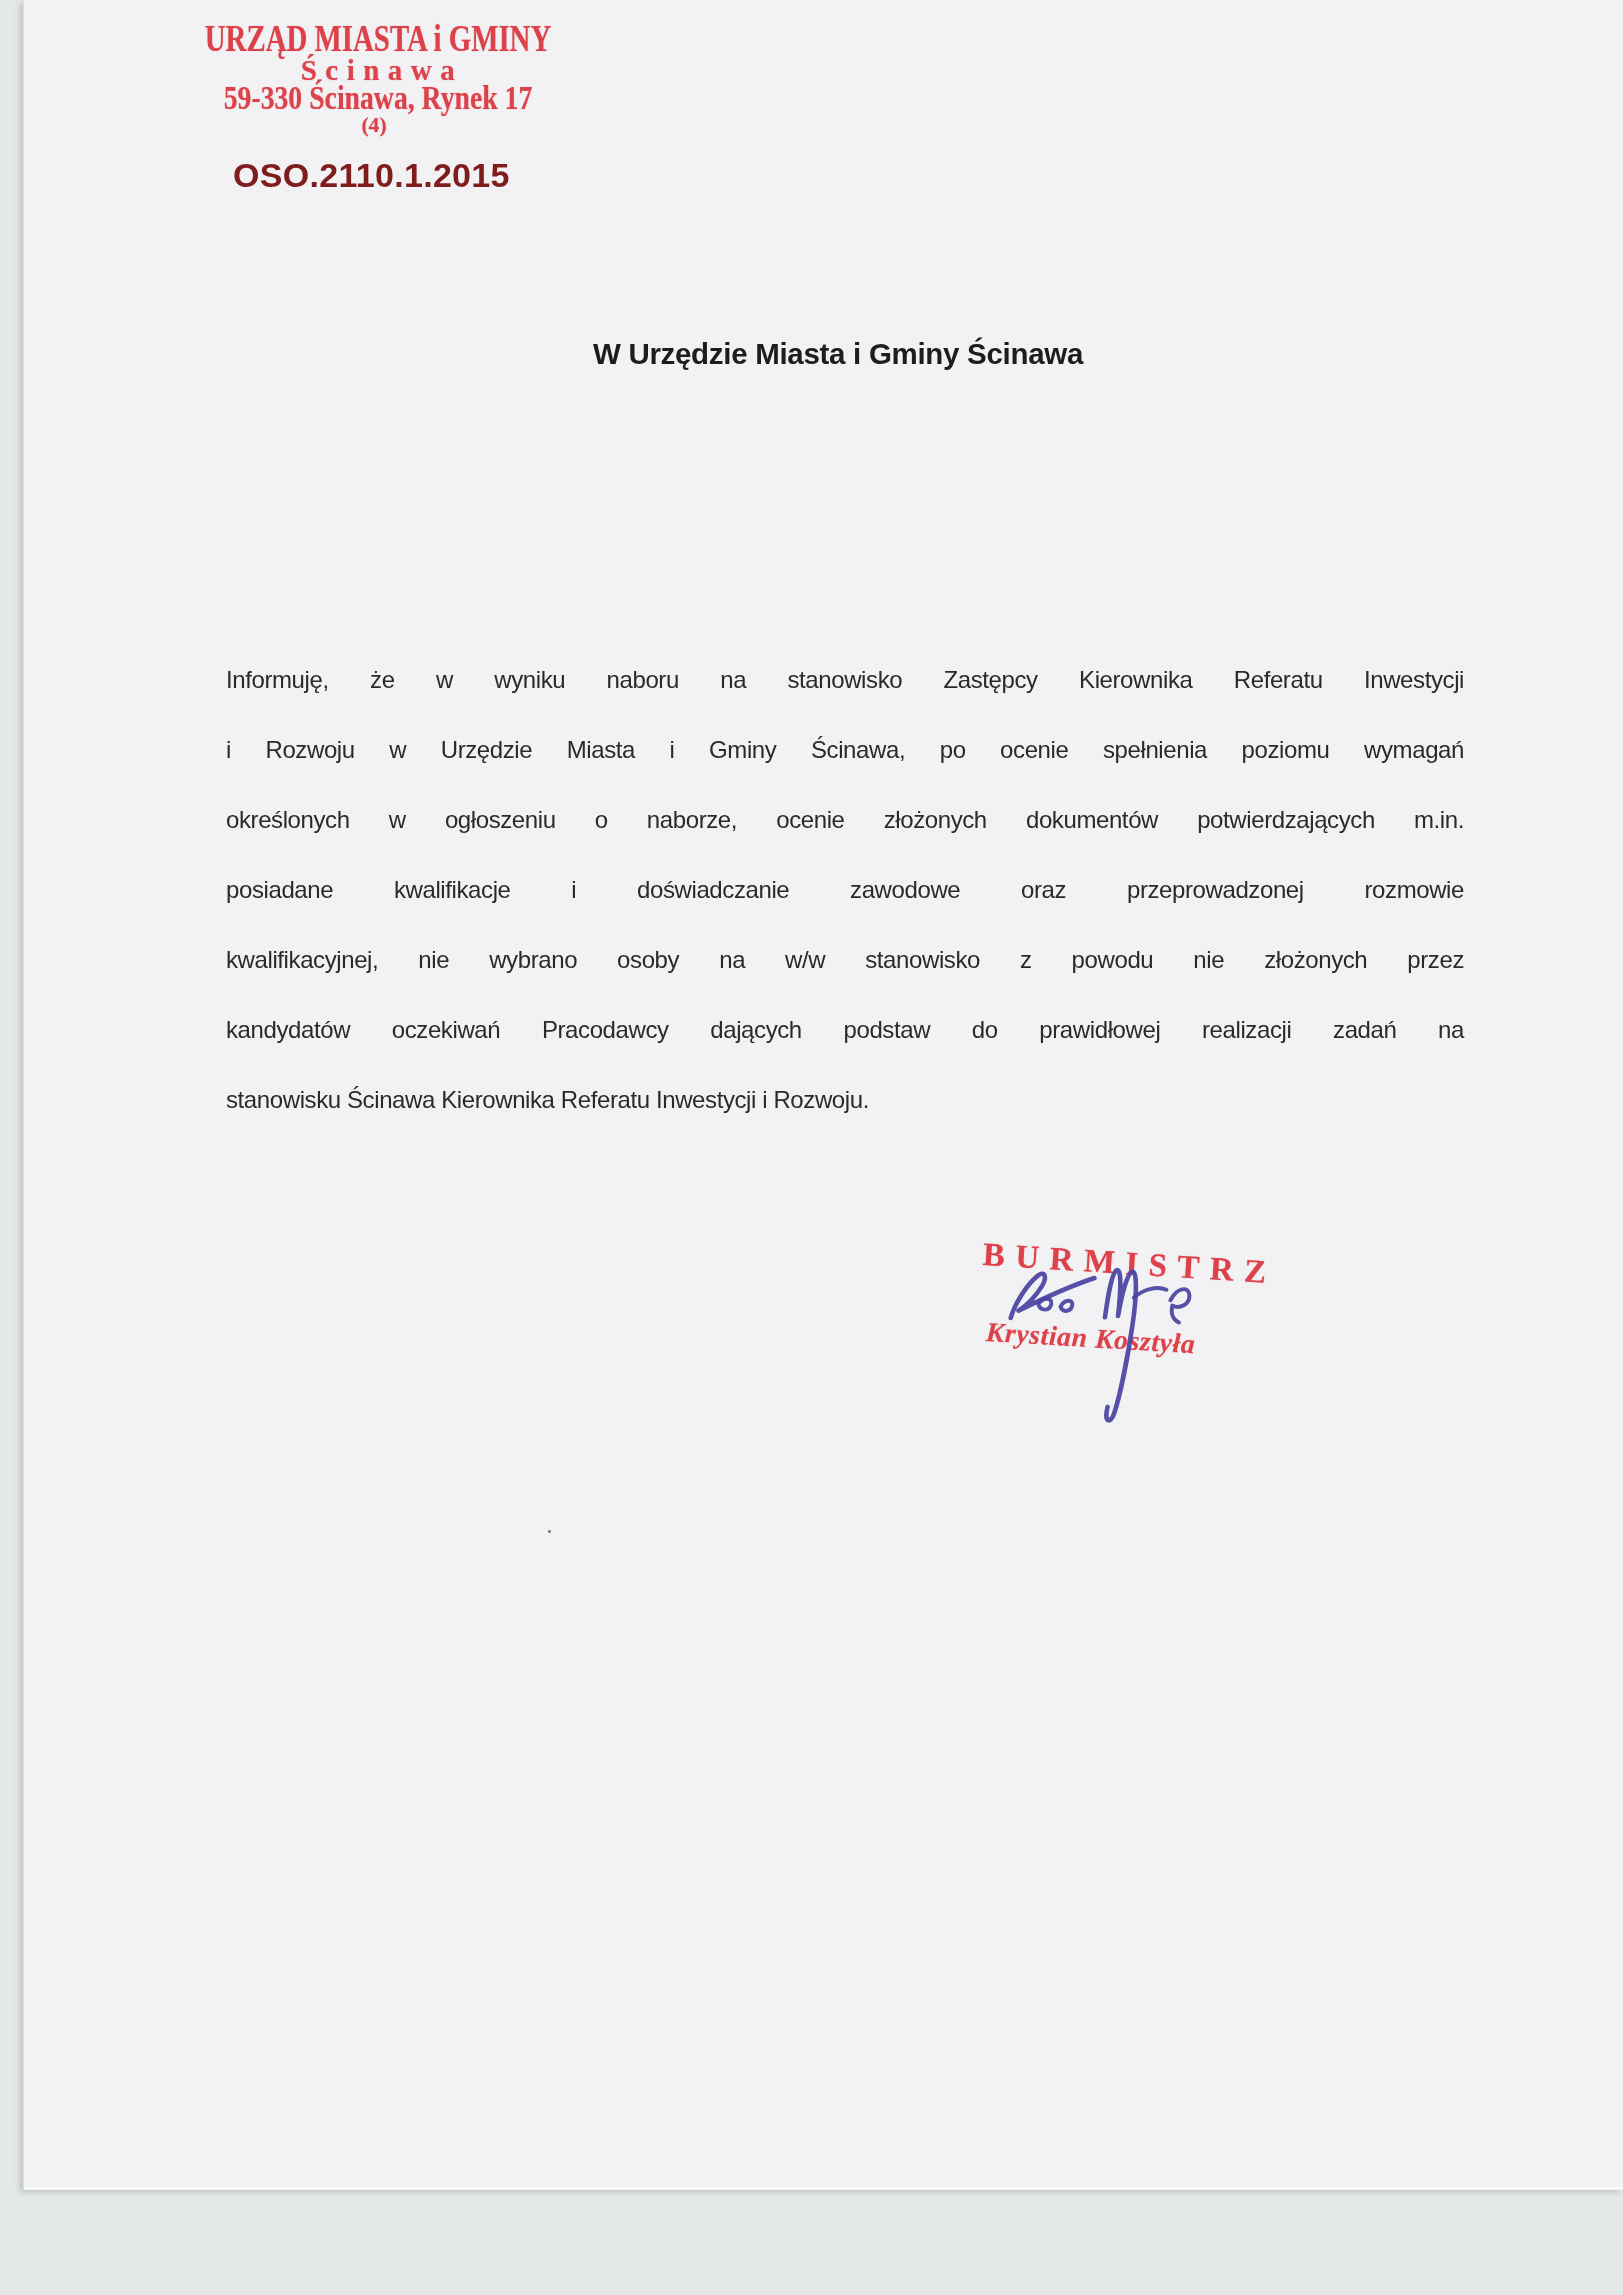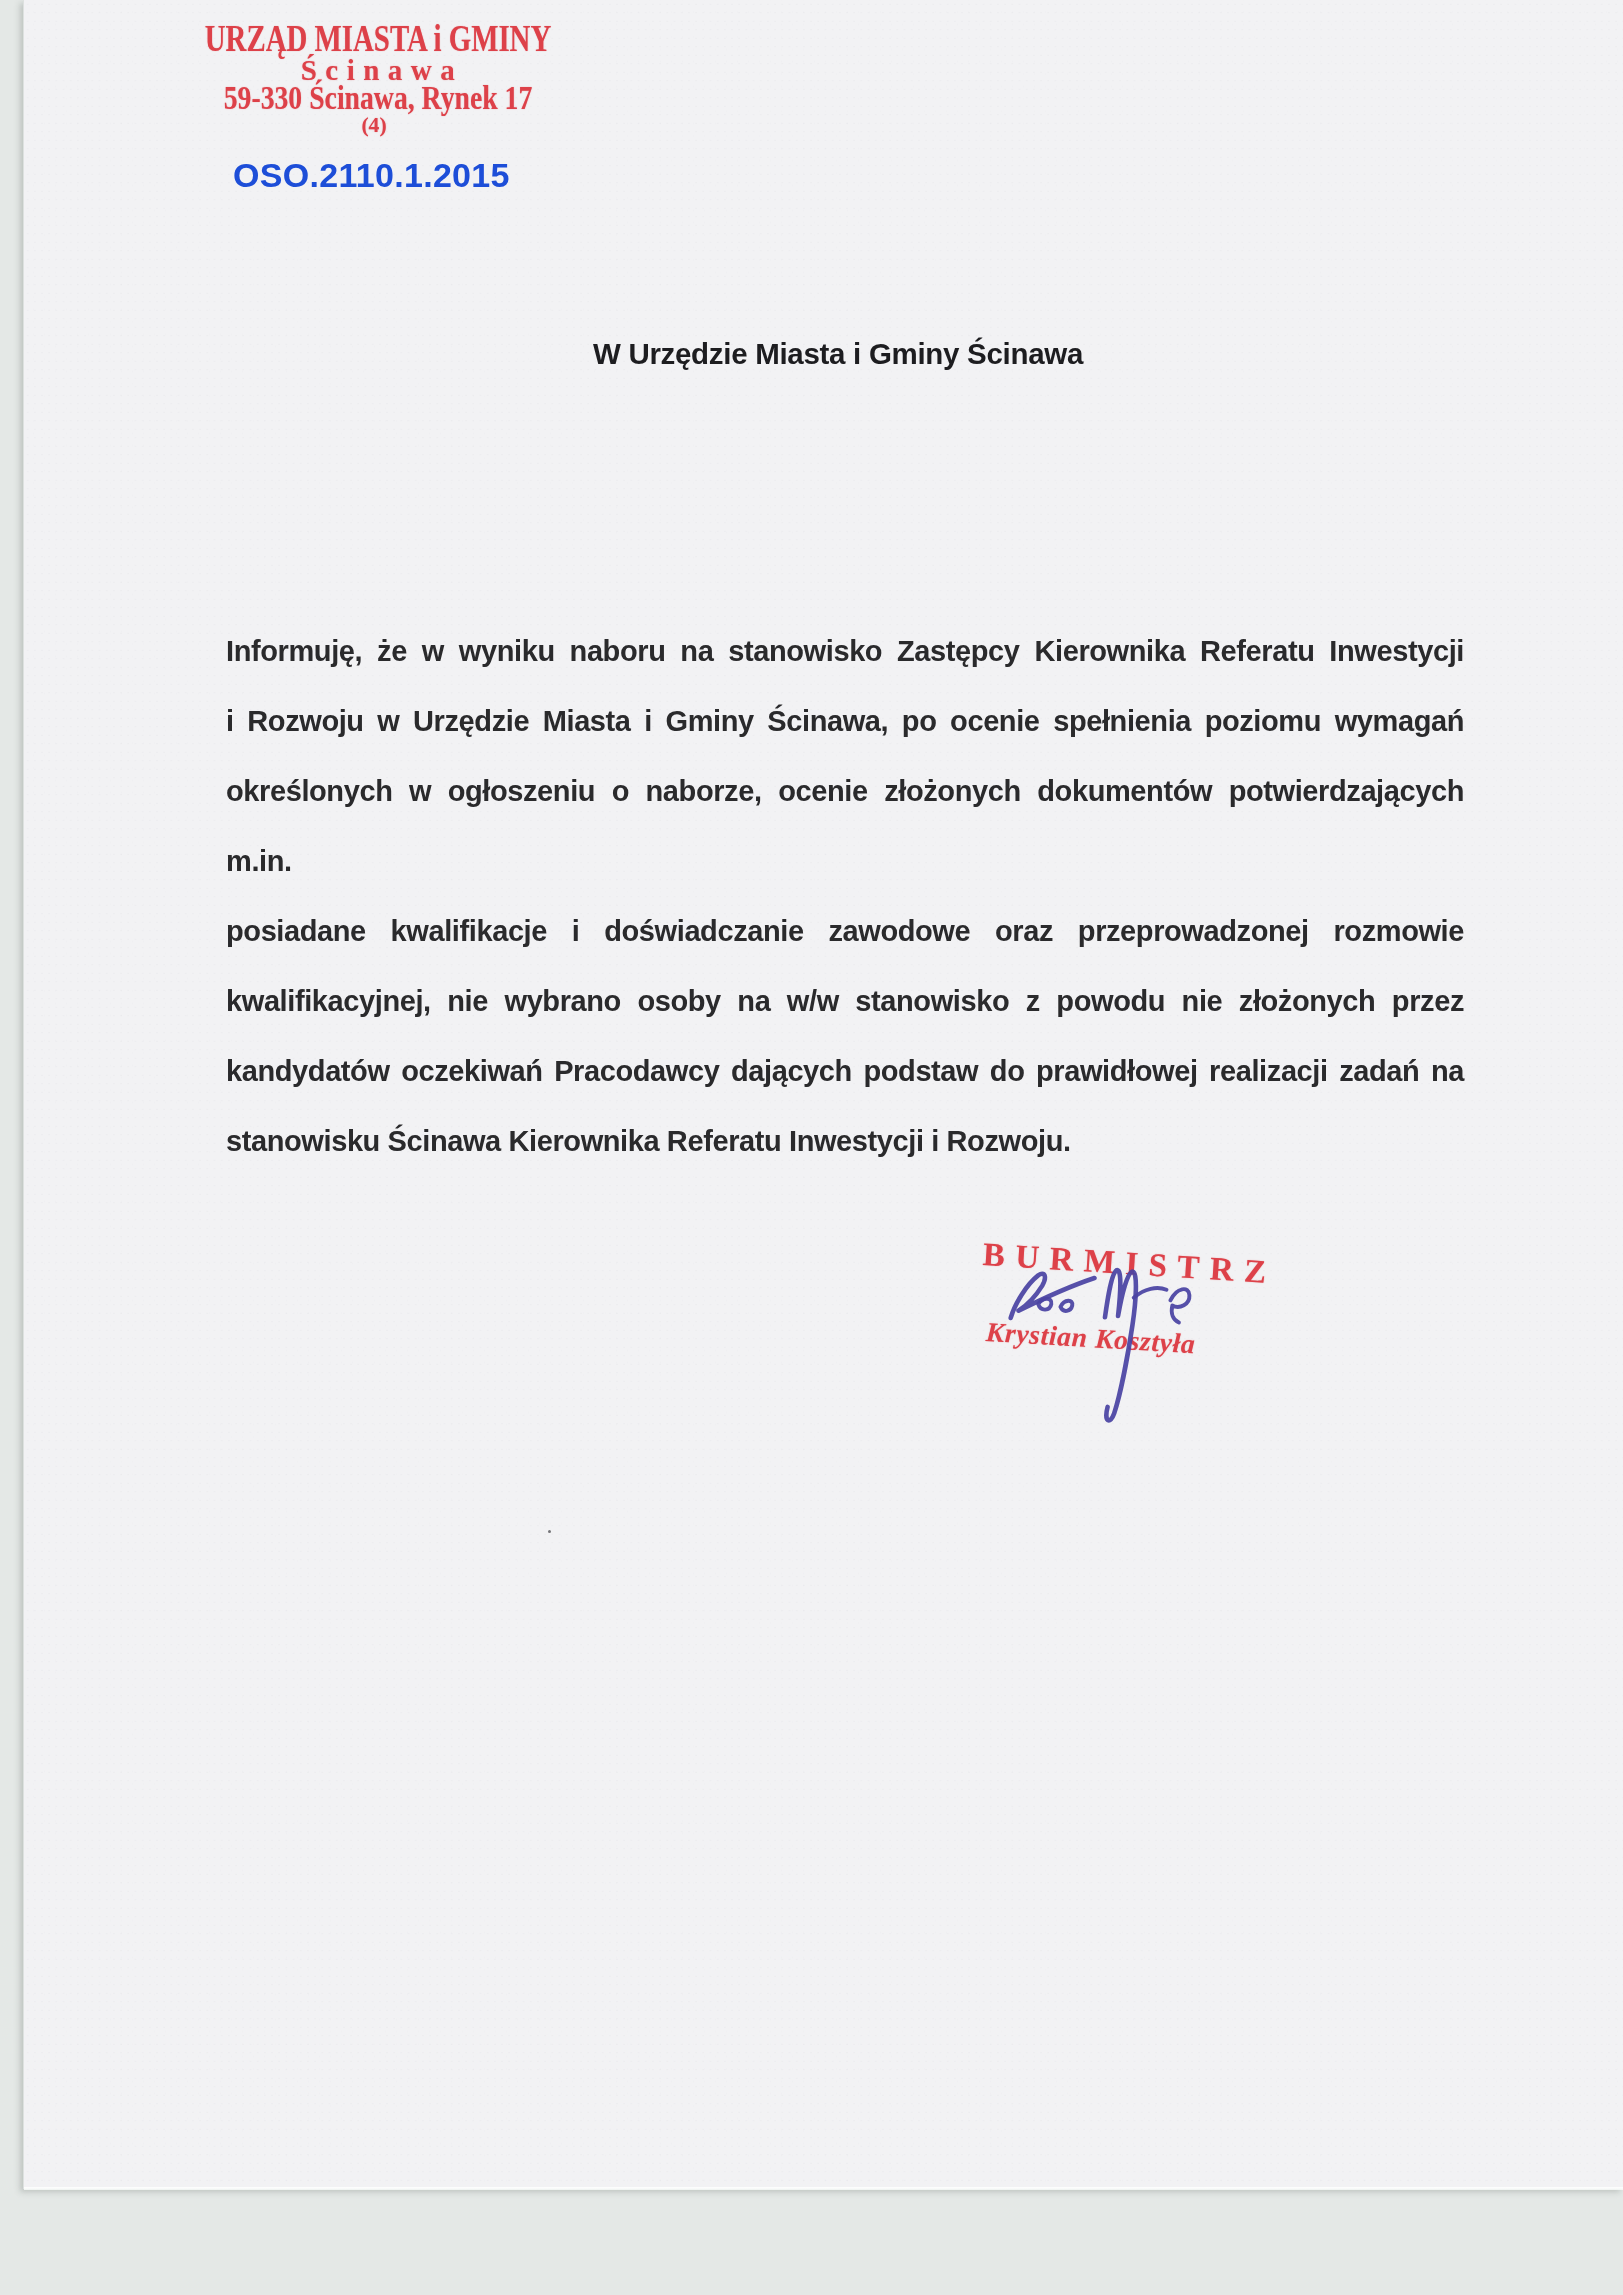--- a/index.html
+++ b/index.html
@@ -37,34 +37,33 @@
   
   .office-stamp{color:var(--stamp-red);font-family:"Liberation Serif","DejaVu Serif",serif;font-weight:bold;}
   .office-stamp .line{position:absolute;white-space:nowrap;text-shadow:0 0 1.3px rgba(221,65,73,.45);}
   .st-l1{left:378px;top:17px;font-size:37px;transform:translateX(-50%) scaleX(0.78);}
   .st-l2{left:382px;top:54px;font-size:29px;letter-spacing:8.5px;transform:translateX(-50%);}
   .st-l3{left:378px;top:80px;font-size:33px;transform:translateX(-50%) scaleX(0.84);}
   .st-l4{left:374px;top:113px;font-size:21.6px;transform:translateX(-50%);}
   
   .ref{
     position:absolute;left:233px;top:156px;
-    font-size:34px;font-weight:bold;color:#1d4ed8;letter-spacing:0.3px;white-space:nowrap;
+    font-size:34px;font-weight:bold;color:#7f1d1d;letter-spacing:0.3px;white-space:nowrap;
   }
   
   .title{
     position:absolute;left:226px;top:325px;width:1224px;
     text-align:center;color:var(--heading-text);
     font-size:29.5px;font-weight:bold;line-height:58px;letter-spacing:-0.3px;
   }
   
   .bodytext{
-    position:absolute;left:226px;top:616px;width:1238px;
-    font-size:29px;line-height:70px;letter-spacing:-0.4px;
+    position:absolute;left:226px;top:645px;width:1238px;
+    font-size:24px;line-height:70px;letter-spacing:-0.4px;
     color:var(--body-text);
-    font-weight:bold;
   }
   .bodytext .jline{text-align:justify;text-align-last:justify;white-space:normal;}
   .bodytext .lline{text-align:left;}
   
   .sig-title{
     position:absolute;left:984px;top:1236px;
     font-family:"Liberation Serif","DejaVu Serif",serif;font-weight:bold;
     font-size:33px;letter-spacing:10.5px;color:var(--stamp-red);
     transform:rotate(3.6deg);transform-origin:left top;white-space:nowrap;
     text-shadow:0 0 1.3px rgba(221,65,73,.4);

